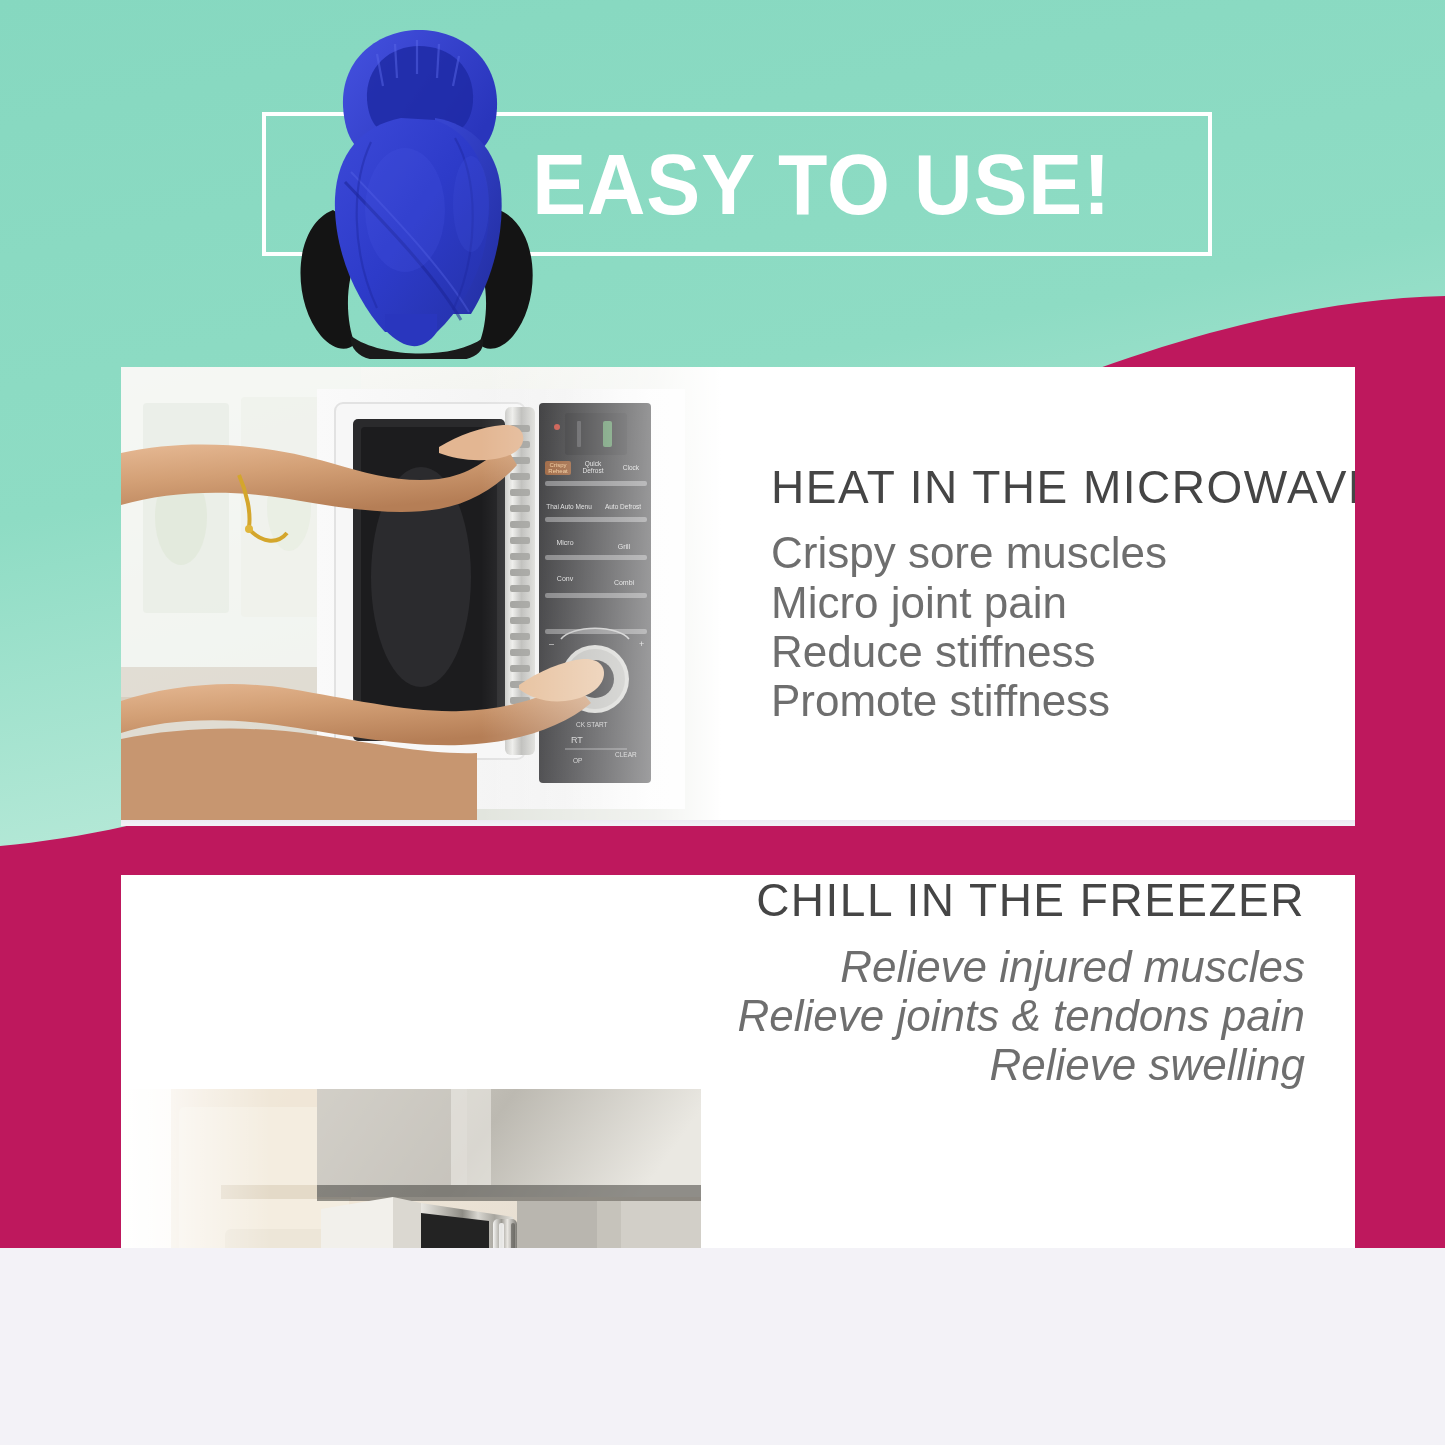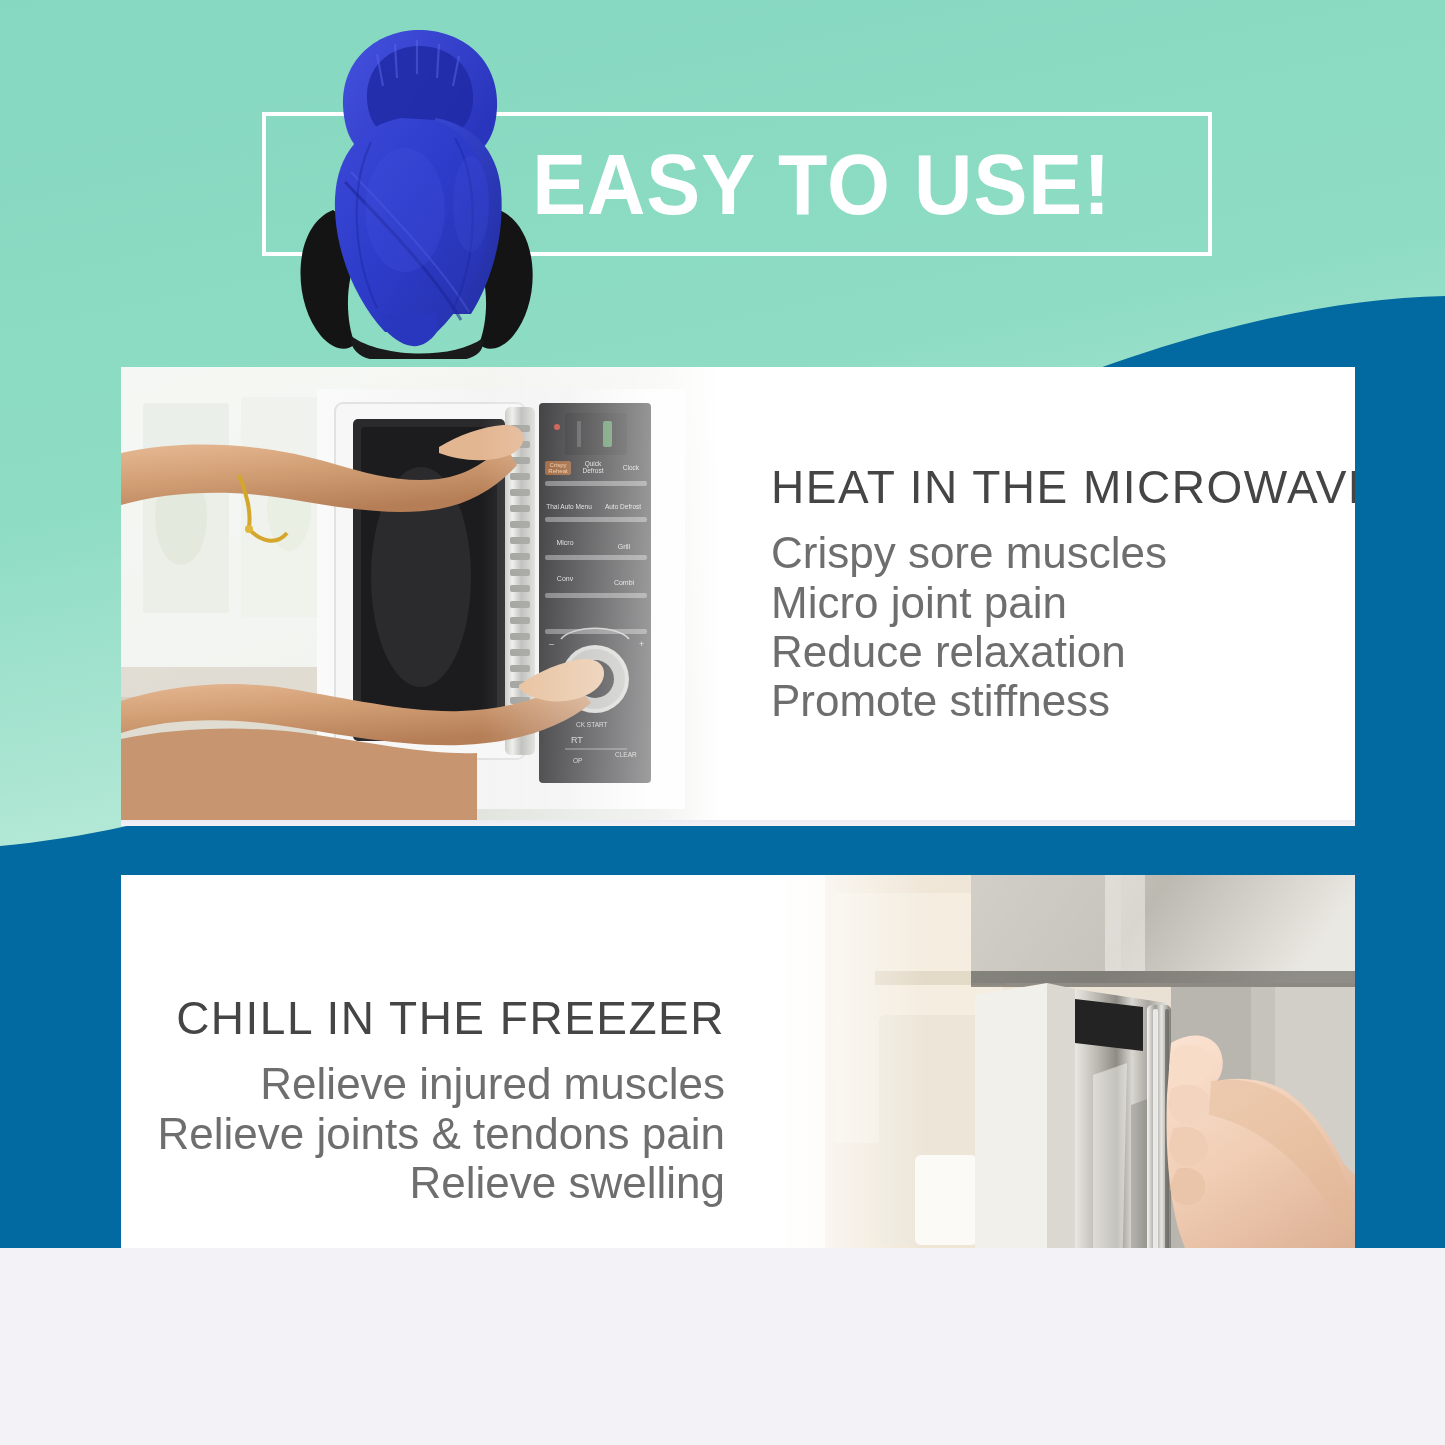--- a/index.html
+++ b/index.html
@@ -2,21 +2,21 @@
 <html><head>
 <meta charset="utf-8">
 <style>
   html,body{margin:0;padding:0;}
   body{
     width:1445px;height:1445px;
     background:#F3F2F7;
     font-family:"Liberation Sans", sans-serif;
     overflow:hidden;
   }
-  .poster{position:relative;width:1445px;height:1248px;overflow:hidden;background:#0369a1;}
+  .poster{position:relative;width:1445px;height:1248px;overflow:hidden;background:#be185d;}
 
   
   .hero-blob{position:absolute;left:0;top:0;width:1445px;height:900px;}
   .hero-blob svg{display:block;width:1445px;height:900px;}
 
   
   .hero-frame{
     position:absolute;left:262px;top:112px;width:950px;height:144px;
     border:4px solid #ffffff;box-sizing:border-box;
   }
@@ -33,21 +33,21 @@
   
   .product{position:absolute;left:285px;top:14px;width:270px;height:345px;}
   .product svg{display:block;width:270px;height:345px;}
 
   
   .card{
     position:absolute;background:#ffffff;overflow:hidden;
     display:flex;
   }
   .card-heat{left:121px;top:367px;width:1234px;height:453px;}
-  .card-chill{left:121px;top:875px;width:1234px;height:450px;flex-direction:row;}
+  .card-chill{left:121px;top:875px;width:1234px;height:450px;flex-direction:column;}
 
   .photo{position:relative;overflow:hidden;flex:0 0 auto;}
   .photo svg{display:block;}
 
   .copy{
     flex:1 1 auto;display:flex;flex-direction:column;justify-content:center;
     box-sizing:border-box;
   }
   .copy-heat{padding:0 30px 0 50px;align-items:flex-start;text-align:left;}
   .copy-chill{padding:0 50px 0 30px;align-items:flex-end;text-align:right;}
@@ -55,21 +55,21 @@
   .sec-title{
     color:#454545;font-size:46px;font-weight:normal;
     letter-spacing:1.5px;margin:0 0 16px 0;line-height:1.1;
     white-space:nowrap;
   }
   .bullets{list-style:none;margin:0;padding:0;}
   .bullets li{
     color:#6e6e6e;font-size:44px;font-weight:300;
     line-height:1.12;white-space:nowrap;
   }
-  .copy-chill .bullets li{text-align:right;}
+  .copy-chill .bullets li{text-align:right;font-style:italic;}
 
   
   .card-shadow{
     position:absolute;left:121px;width:1234px;height:6px;
     background:linear-gradient(#eceaf2,#F3F2F7);
   }
 </style>
 </head>
 <body>
 
@@ -298,21 +298,21 @@
 
         <rect x="360" y="0" width="240" height="453" fill="url(#fadeR)"></rect>
       </svg>
     </div>
 
     <div class="copy copy-heat">
       <h2 class="sec-title">HEAT IN THE MICROWAVE</h2>
       <ul class="bullets">
         <li>Crispy sore muscles</li>
         <li>Micro joint pain</li>
-        <li>Reduce relaxation</li>
+        <li>Reduce stiffness</li>
         <li>Promote stiffness</li>
       </ul>
     </div>
   </div>
   <div class="card-shadow" style="top:820px"></div>
 
   <div class="card card-chill">
 
     <div class="copy copy-chill">
       <h2 class="sec-title">CHILL IN THE FREEZER</h2>

